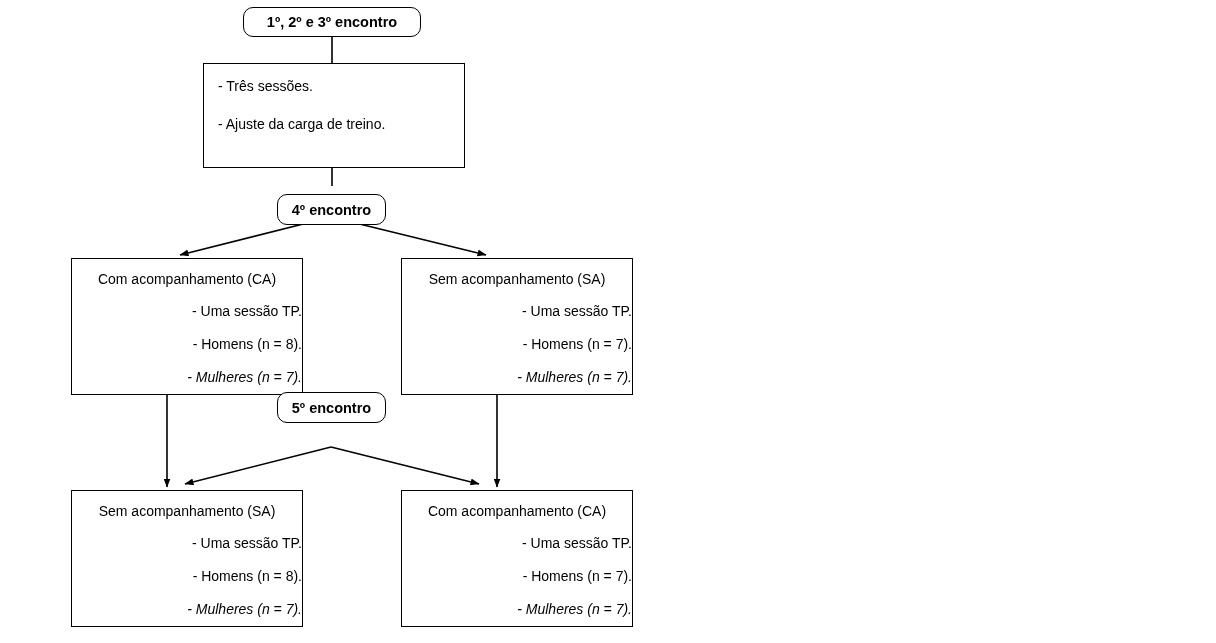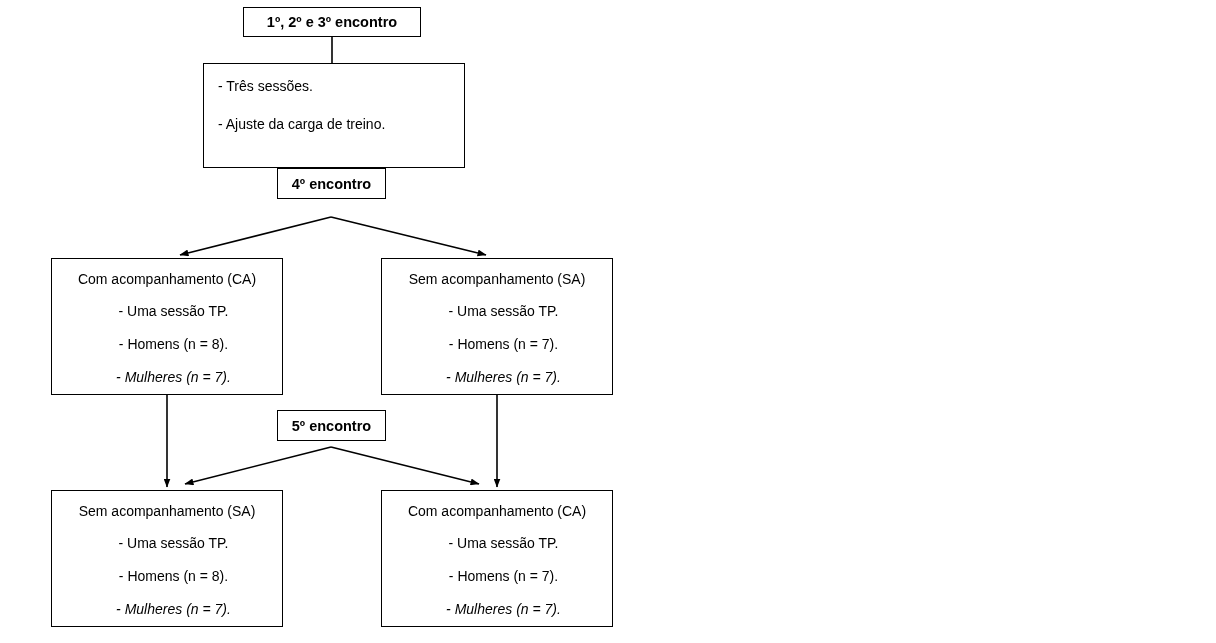--- a/index.html
+++ b/index.html
@@ -36,33 +36,35 @@
   .node-header {
     font-weight: bold;
     font-size: 14.5px;
     text-align: center;
     white-space: nowrap;
   }
   .header-node {
     display: flex;
     align-items: center;
     justify-content: center;
+    border-radius: 10px;
   }
   .list-node {
     padding: 12px 0 17px 0;
+    margin-left: 20px;
   }
   .list-title {
     font-size: 14px;
     text-align: center;
     margin-bottom: 16px;
     white-space: nowrap;
   }
   .list-line {
     font-size: 14px;
-    text-align: center;
+    text-align: right;
     padding-left: 13px;
     margin-bottom: 17px;
     white-space: nowrap;
   }
   .list-line:last-child {
     margin-bottom: 0;
     font-style: italic;
   }
   .plain-node {
     padding: 14px 12px 0 0;
@@ -109,39 +111,39 @@
 
   <div class="node header-node" style="left:243px; top:7px; width:178px; height:30px;">
     <span class="node-header">1º, 2º e 3º encontro</span>
   </div>
 
   <div class="node plain-node" style="left:203px; top:63px; width:262px; height:105px;">
     <div class="plain-line">- Três sessões.</div>
     <div class="plain-line">- Ajuste da carga de treino.</div>
   </div>
 
-  <div class="node header-node" style="left:277px; top:168px; width:109px; height:31px;">
+  <div class="node header-node" style="left:277px; top:194px; width:109px; height:31px;">
     <span class="node-header">4º encontro</span>
   </div>
 
   <div class="node list-node" style="left:51px; top:258px; width:232px; height:137px;">
     <div class="list-title">Com acompanhamento (CA)</div>
     <div class="list-line">- Uma sessão TP.</div>
     <div class="list-line">- Homens (n = 8).</div>
     <div class="list-line">- Mulheres (n = 7).</div>
   </div>
 
   <div class="node list-node" style="left:381px; top:258px; width:232px; height:137px;">
     <div class="list-title">Sem acompanhamento (SA)</div>
     <div class="list-line">- Uma sessão TP.</div>
     <div class="list-line">- Homens (n = 7).</div>
     <div class="list-line">- Mulheres (n = 7).</div>
   </div>
 
-  <div class="node header-node" style="left:277px; top:410px; width:109px; height:31px;">
+  <div class="node header-node" style="left:277px; top:392px; width:109px; height:31px;">
     <span class="node-header">5º encontro</span>
   </div>
 
   <div class="node list-node" style="left:51px; top:490px; width:232px; height:137px;">
     <div class="list-title">Sem acompanhamento (SA)</div>
     <div class="list-line">- Uma sessão TP.</div>
     <div class="list-line">- Homens (n = 8).</div>
     <div class="list-line">- Mulheres (n = 7).</div>
   </div>
 

